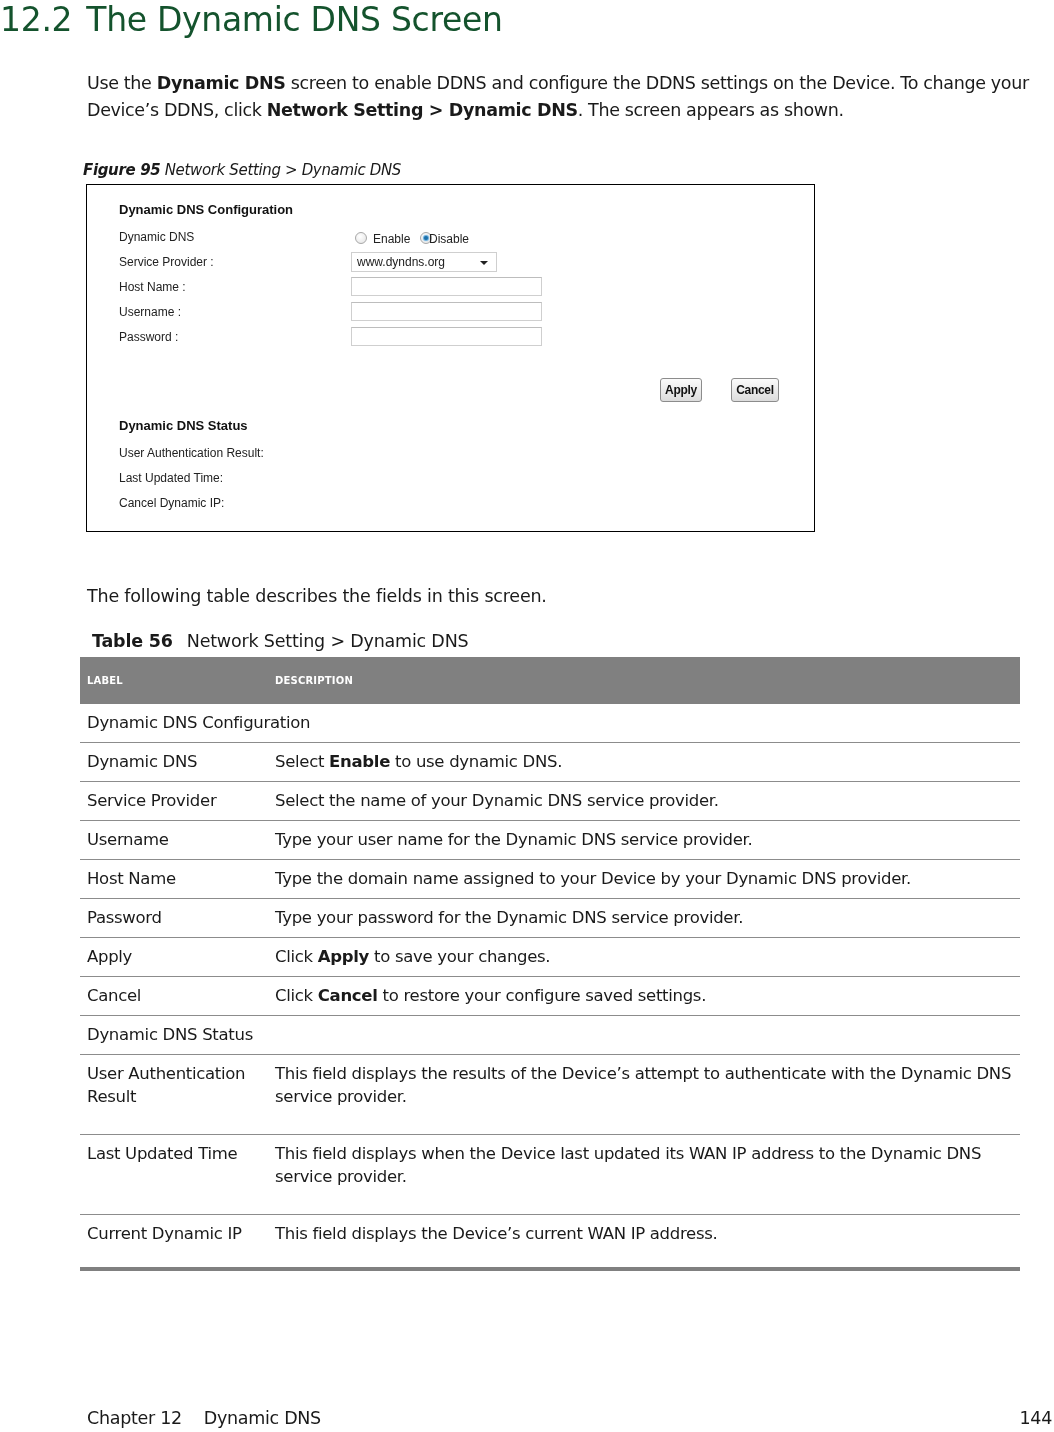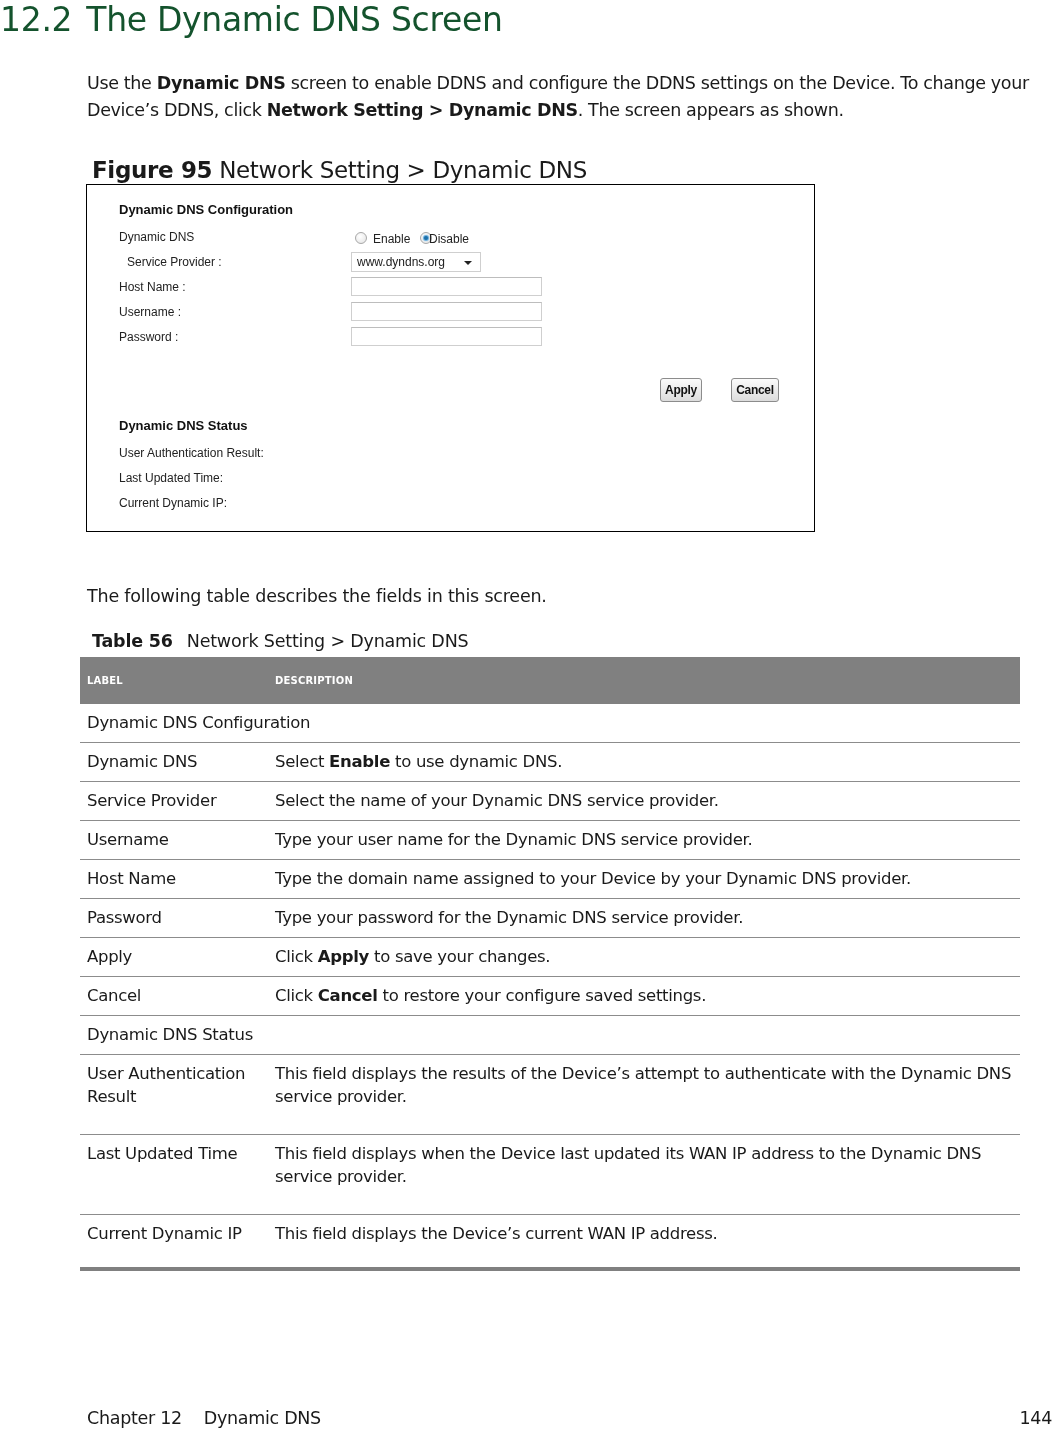--- a/index.html
+++ b/index.html
@@ -14,22 +14,22 @@
     }
     .section-title .num { margin-right: 14px; }
 
     .intro {
       position: absolute; left: 87px; top: 70px; width: 965px;
       font-size: 17.5px; line-height: 27px; letter-spacing: -0.35px;
     }
     .intro b { font-weight: bold; }
 
     .fig-caption {
-      position: absolute; left: 92px; top: 158px;
-      font-size: 23px; line-height: 24px; letter-spacing: -0.35px; white-space: nowrap;
+      position: absolute; left: 83px; top: 158px;
+      font-size: 15px; line-height: 24px; letter-spacing: -0.35px; white-space: nowrap; font-style: italic;
     }
     .fig-caption b { font-weight: bold; }
 
     .figure {
       position: absolute; left: 86px; top: 184px; width: 729px; height: 348px;
       border: 1px solid #000; background: #fff;
       font-family: "Liberation Sans", sans-serif; color: #222;
     }
     .fig-abs { position: absolute; white-space: nowrap; }
     .fig-h { font-size: 13px; font-weight: bold; color: #111; }
@@ -37,21 +37,21 @@
 
     .radio {
       position: absolute; width: 12px; height: 12px; border-radius: 50%;
       border: 1px solid #a8a8a8; background: radial-gradient(circle at 40% 35%, #ffffff, #e2e2e2);
     }
     .radio.checked::after {
       content: ""; position: absolute; left: 3px; top: 3px; width: 4px; height: 4px; border-radius: 50%;
       background: #1d6fa8; box-shadow: 0 0 1px 1px #5aa7dc;
     }
     .select {
-      position: absolute; left: 264px; top: 67px; width: 130px; height: 20px;
+      position: absolute; left: 264px; top: 67px; width: 146px; height: 20px;
       border: 1px solid #cfcfcf; background: #fff; font-size: 12px; padding: 2px 0 0 5px; color: #222;
     }
     .select .caret {
       position: absolute; right: 8px; top: 8px; width: 0; height: 0;
       border-left: 4px solid transparent; border-right: 4px solid transparent; border-top: 4px solid #222;
     }
     .tinput {
       position: absolute; left: 264px; width: 191px; height: 19px;
       border: 1px solid #cfcfcf; border-top-color: #bdbdbd; background: #fff;
     }
@@ -114,42 +114,42 @@
 
 <div class="figure">
   <div class="fig-abs fig-h" style="left:32px; top:17px;">Dynamic DNS Configuration</div>
 
   <div class="fig-abs fig-l" style="left:32px; top:45px;">Dynamic DNS</div>
   <span class="radio" style="left:268px; top:47px;"></span>
   <div class="fig-abs fig-l" style="left:286px; top:47px;">Enable</div>
   <span class="radio checked" style="left:333px; top:47px;"></span>
   <div class="fig-abs fig-l" style="left:342px; top:47px;">Disable</div>
 
-  <div class="fig-abs fig-l" style="left:32px; top:70px;margin-left:8px;">Service Provider :</div>
+  <div class="fig-abs fig-l" style="left:32px; top:70px;">Service Provider :</div>
   <div class="select">
     <span>www.dyndns.org</span>
     <span class="caret"></span>
   </div>
 
   <div class="fig-abs fig-l" style="left:32px; top:95px;">Host Name :</div>
   <div class="tinput" style="top:92px;"></div>
 
   <div class="fig-abs fig-l" style="left:32px; top:120px;">Username :</div>
   <div class="tinput" style="top:117px;"></div>
 
   <div class="fig-abs fig-l" style="left:32px; top:145px;">Password :</div>
   <div class="tinput" style="top:142px;"></div>
 
   <button class="btn" style="left:573px; top:193px; width:42px;">Apply</button>
   <button class="btn" style="left:644px; top:193px; width:48px;">Cancel</button>
 
   <div class="fig-abs fig-h" style="left:32px; top:233px;">Dynamic DNS Status</div>
   <div class="fig-abs fig-l" style="left:32px; top:261px;">User Authentication Result:</div>
   <div class="fig-abs fig-l" style="left:32px; top:286px;">Last Updated Time:</div>
-  <div class="fig-abs fig-l" style="left:32px; top:311px;">Current Dynamic IP:</div>
+  <div class="fig-abs fig-l" style="left:32px; top:311px;">Cancel Dynamic IP:</div>
 </div>
 
 <p class="table-intro">The following table describes the fields in this screen.</p>
 
 <div class="table-caption">
   <b>Table 56</b><span>Network Setting &gt; Dynamic DNS</span>
 </div>
 
 <table class="dtable">
   <thead>

